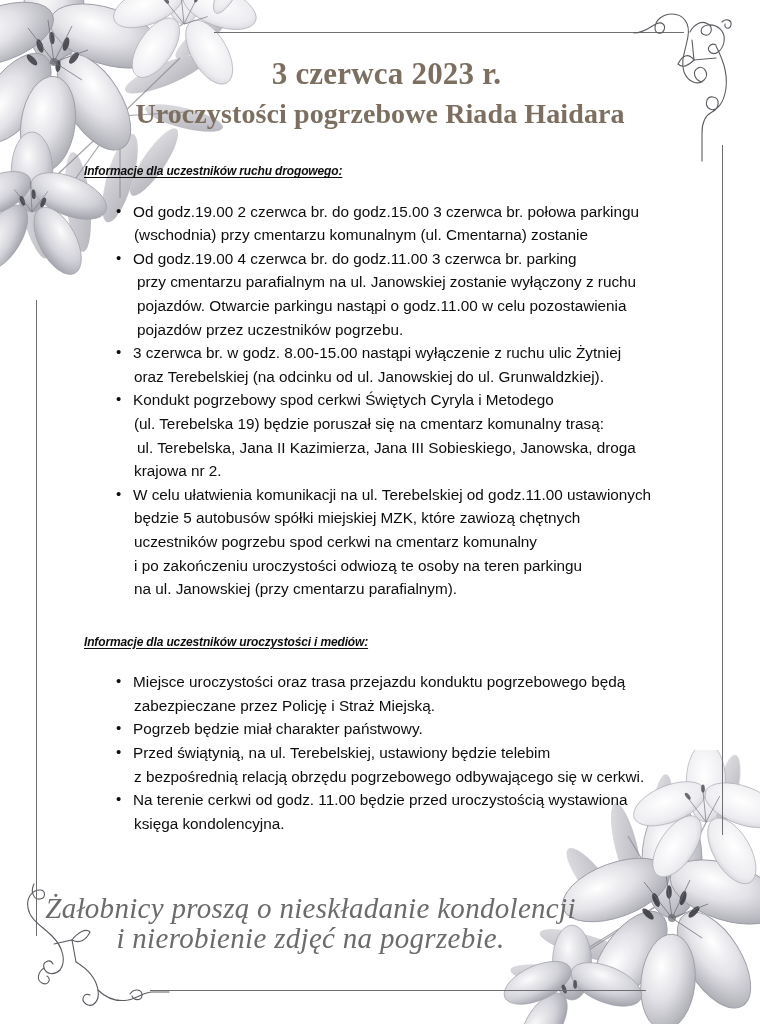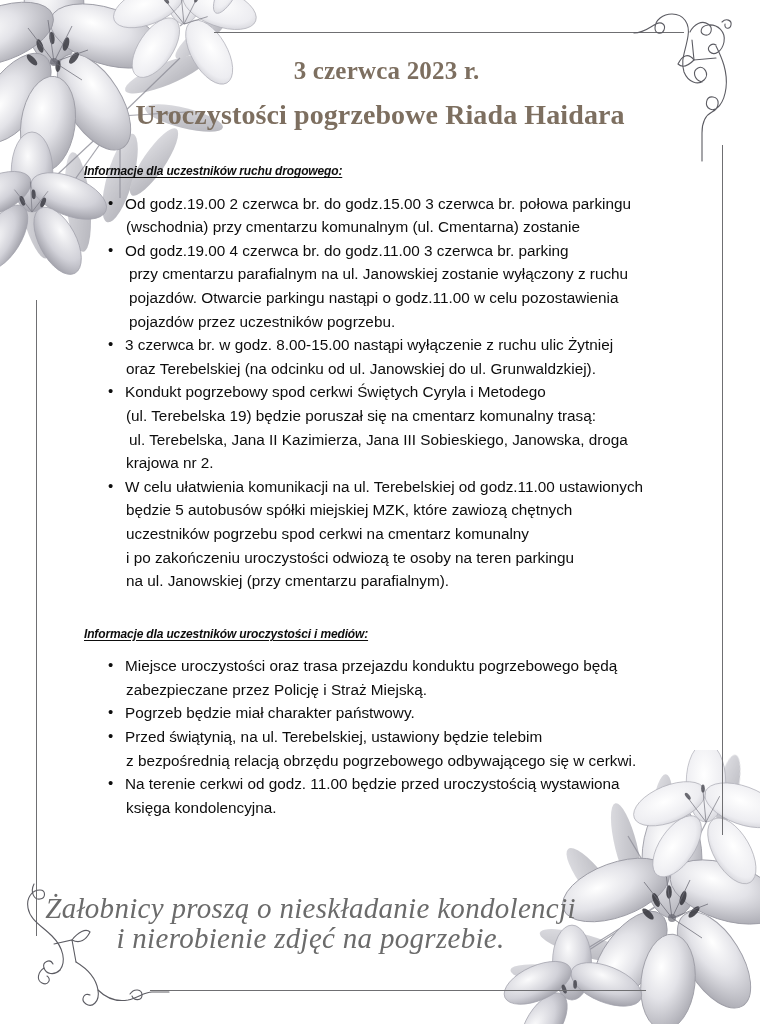--- a/index.html
+++ b/index.html
@@ -54,30 +54,30 @@
     position: absolute;
     left: 0;
     top: 56px;
     width: 760px;
     text-align: center;
     color: #7d6f60;
     font-family: "Liberation Serif", serif;
     font-weight: bold;
   }
   .title-date {
-    font-size: 25px;
+    font-size: 31px;
     letter-spacing: 0.2px;
     line-height: 1.18;
     padding-left: 13px;
   }
   .title-main {
     font-size: 28px;
     letter-spacing: 0.1px;
     line-height: 1.2;
-    margin-top: 12px;
+    margin-top: 4px;
   }
 
   .body-area {
     position: absolute;
     left: 84px;
     top: 160px;
     width: 612px;
     color: #0d0d0d;
     font-size: 15.3px;
     line-height: 23.6px;
@@ -89,21 +89,21 @@
     text-decoration: underline;
     text-underline-offset: 2px;
     font-size: 12px;
     letter-spacing: -0.15px;
     margin: 0 0 2px 0;
   }
   .section-heading.second { margin-top: 30px; }
 
   ul.bullets {
     list-style: none;
-    margin: 8px;
+    margin: 16px;
     padding: 0;
   }
   ul.bullets > li {
     position: relative;
     padding-left: 19px;
     margin: 0 0 0 14px;
   }
   ul.bullets > li::before {
     content: "•";
     position: absolute;

